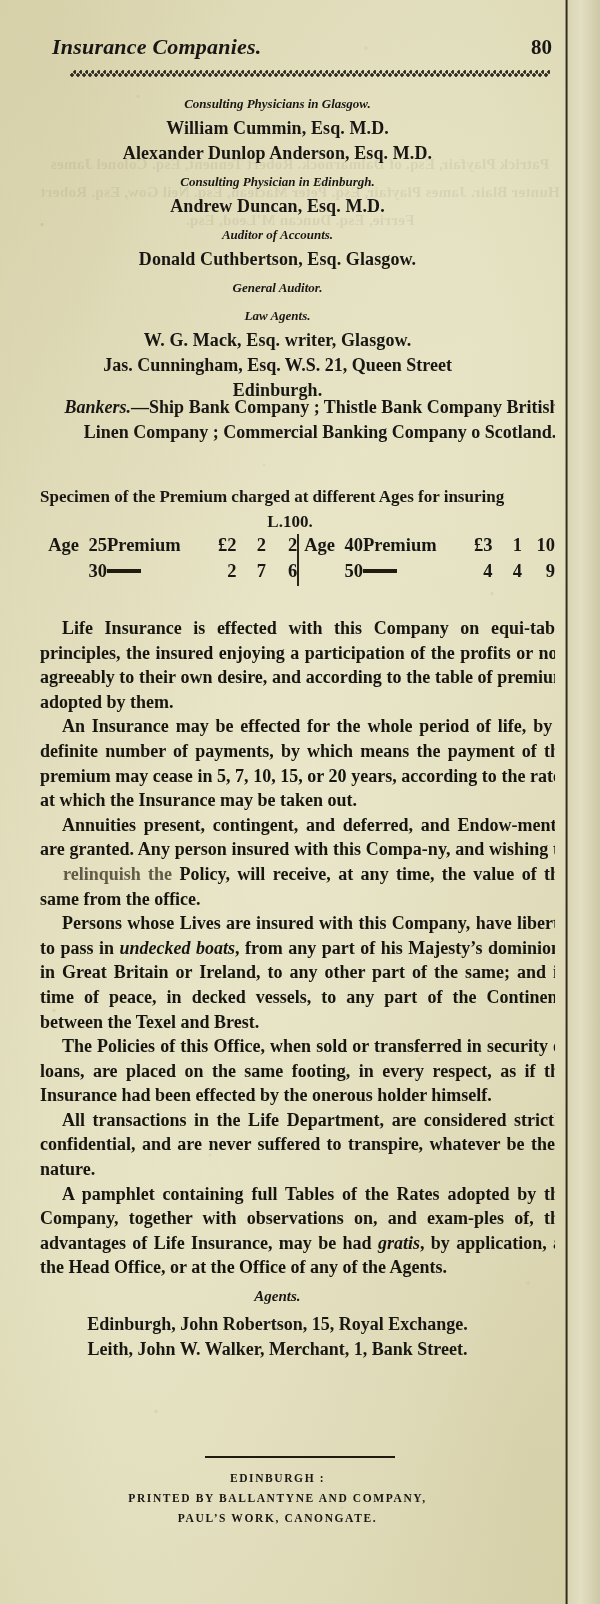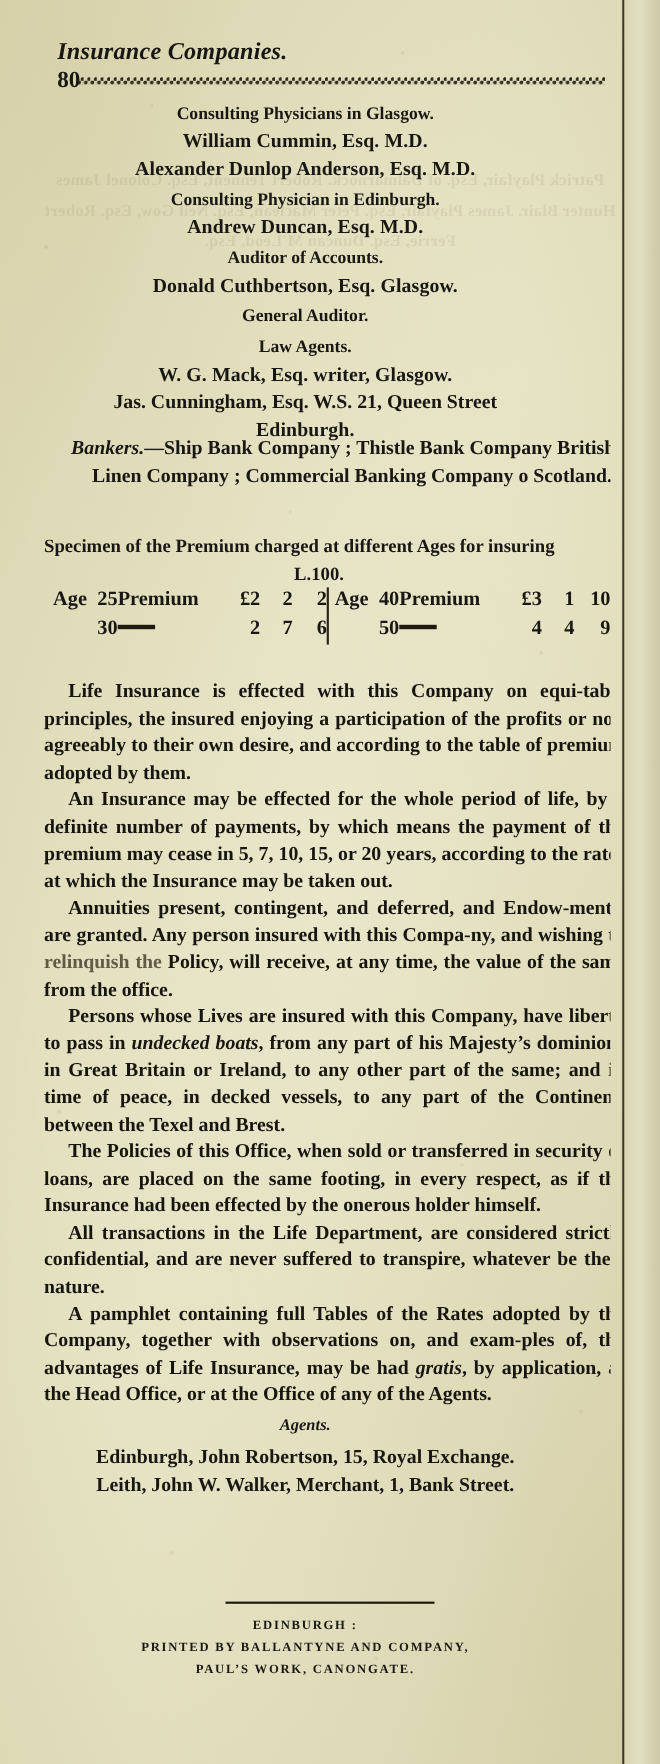--- a/index.html
+++ b/index.html
@@ -52,40 +52,40 @@
     position:absolute;top:0;right:0;width:32px;height:100%;
     background:linear-gradient(to right,#d9d5b4 0%, #e2dfc2 40%, #cdc8a6 100%);
   }
   #clip{
     position:absolute;top:0;left:0;width:555px;height:100%;overflow:hidden;
   }
 
   
   .runhead{
     position:absolute;top:34px;left:52px;width:500px;
-    display:flex;align-items:baseline;justify-content:space-between;flex-direction:column;
+    display:flex;align-items:baseline;justify-content:space-between;
   }
   .runhead .title{
     font-style:italic;font-weight:bold;font-size:22px;letter-spacing:.2px;
   }
   .runhead .folio{
     font-weight:bold;font-size:21px;letter-spacing:0;
   }
   .wavyrule{
     position:absolute;top:70px;left:70px;width:480px;height:7px;
     background:
       radial-gradient(circle at 2px 5px, #241f14 0 1.5px, rgba(0,0,0,0) 2px) 0 0/6px 7px repeat-x,
       radial-gradient(circle at 5px 2px, #241f14 0 1.5px, rgba(0,0,0,0) 2px) 0 0/6px 7px repeat-x;
     opacity:.92;
   }
 
   
   .officers{position:absolute;top:88px;left:0;width:555px;text-align:center;}
   .role{
-    font-weight:bold;font-size:16px;line-height:25px;
+    font-style:italic;font-weight:bold;font-size:13px;line-height:25px;
     margin-top:3px;
   }
   .person{
     font-weight:bold;font-size:18px;line-height:25px;letter-spacing:.1px;
   }
   .person.wide{letter-spacing:0;}
 
   
   .bankers{
     position:absolute;top:395px;left:40px;width:528px;
@@ -122,21 +122,21 @@
   }
 
   
   .body{
     position:absolute;top:616px;left:40px;width:528px;
     font-size:18px;line-height:24.6px;text-align:justify;
     font-weight:bold;color:#17150f;
   }
   .body p{margin:0 0 0 0;text-indent:22px;}
   .body p i{font-style:italic;}
-  .faint{color:#4a4331;opacity:.85;}
+  .faint{color:#4a4331;opacity:.85;margin-left:23px;}
 
   
   .agentshead{
     position:absolute;top:1288px;left:0;width:555px;text-align:center;
     font-style:italic;font-weight:bold;font-size:15px;
   }
   .agentlist{
     position:absolute;top:1312px;left:0;width:555px;text-align:center;
     font-weight:bold;font-size:18px;line-height:25px;
   }

